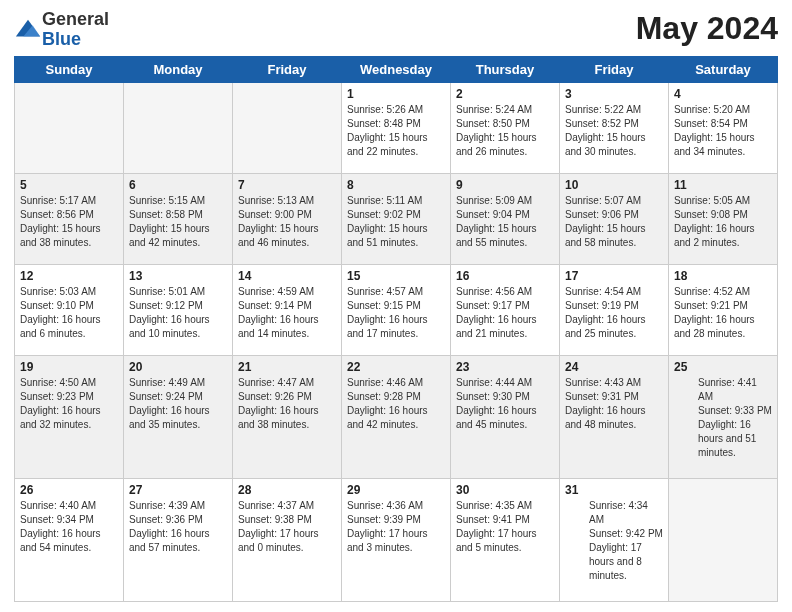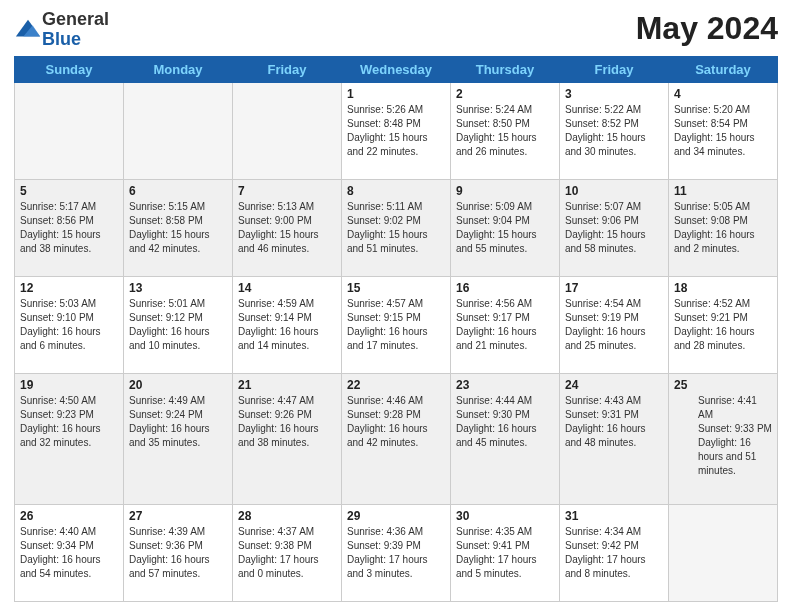--- a/index.html
+++ b/index.html
@@ -53,21 +53,21 @@
     }
     .calendar {
       flex: 1;
       border: 1px solid #ccc;
       border-collapse: collapse;
       width: 100%;
       table-layout: fixed;
     }
     .calendar th {
       background: #1a5fa8;
-      color: #7dd3fc;
+      color: #ffffff;
       text-align: center;
       padding: 5px 2px;
       font-size: 13px;
       border: 1px solid #1a5fa8;
     }
     .calendar td {
       border: 1px solid #ccc;
       vertical-align: top;
       padding: 4px 5px;
       font-size: 10.5px;
@@ -312,21 +312,21 @@
 Daylight: 17 hours and 3 minutes.</div>
           </td>
           <td>
             <span class="day-num">30</span>
             <div class="day-info" style="white-space: pre-line;">Sunrise: 4:35 AM
 Sunset: 9:41 PM
 Daylight: 17 hours and 5 minutes.</div>
           </td>
           <td>
             <span class="day-num">31</span>
-            <div class="day-info" style="white-space: pre-line;">Sunrise: 4:34 AM
+            <div class="day-info" style="white-space: pre-line; margin-left: 24px;">Sunrise: 4:34 AM
 Sunset: 9:42 PM
 Daylight: 17 hours and 8 minutes.</div>
           </td>
           <td class="empty"></td>
         </tr>
       </tbody>
   </table>
 </div>
 
 </body></html>

